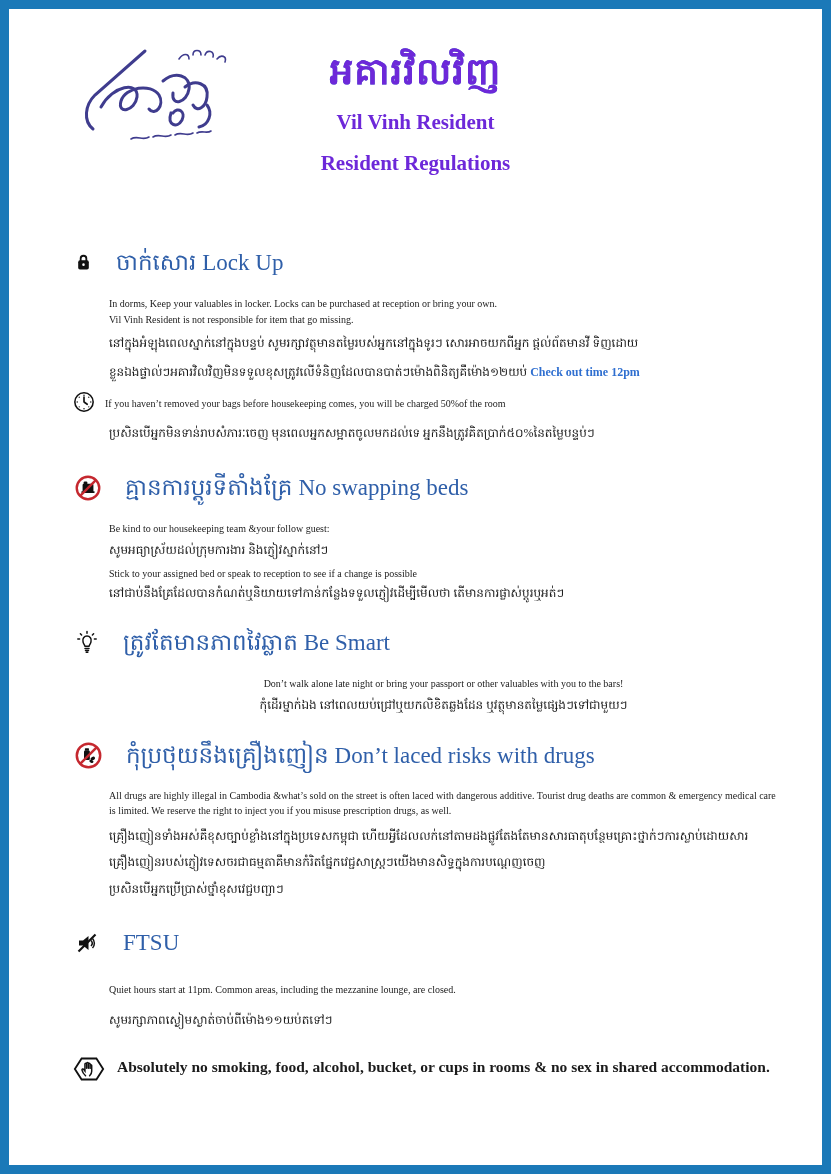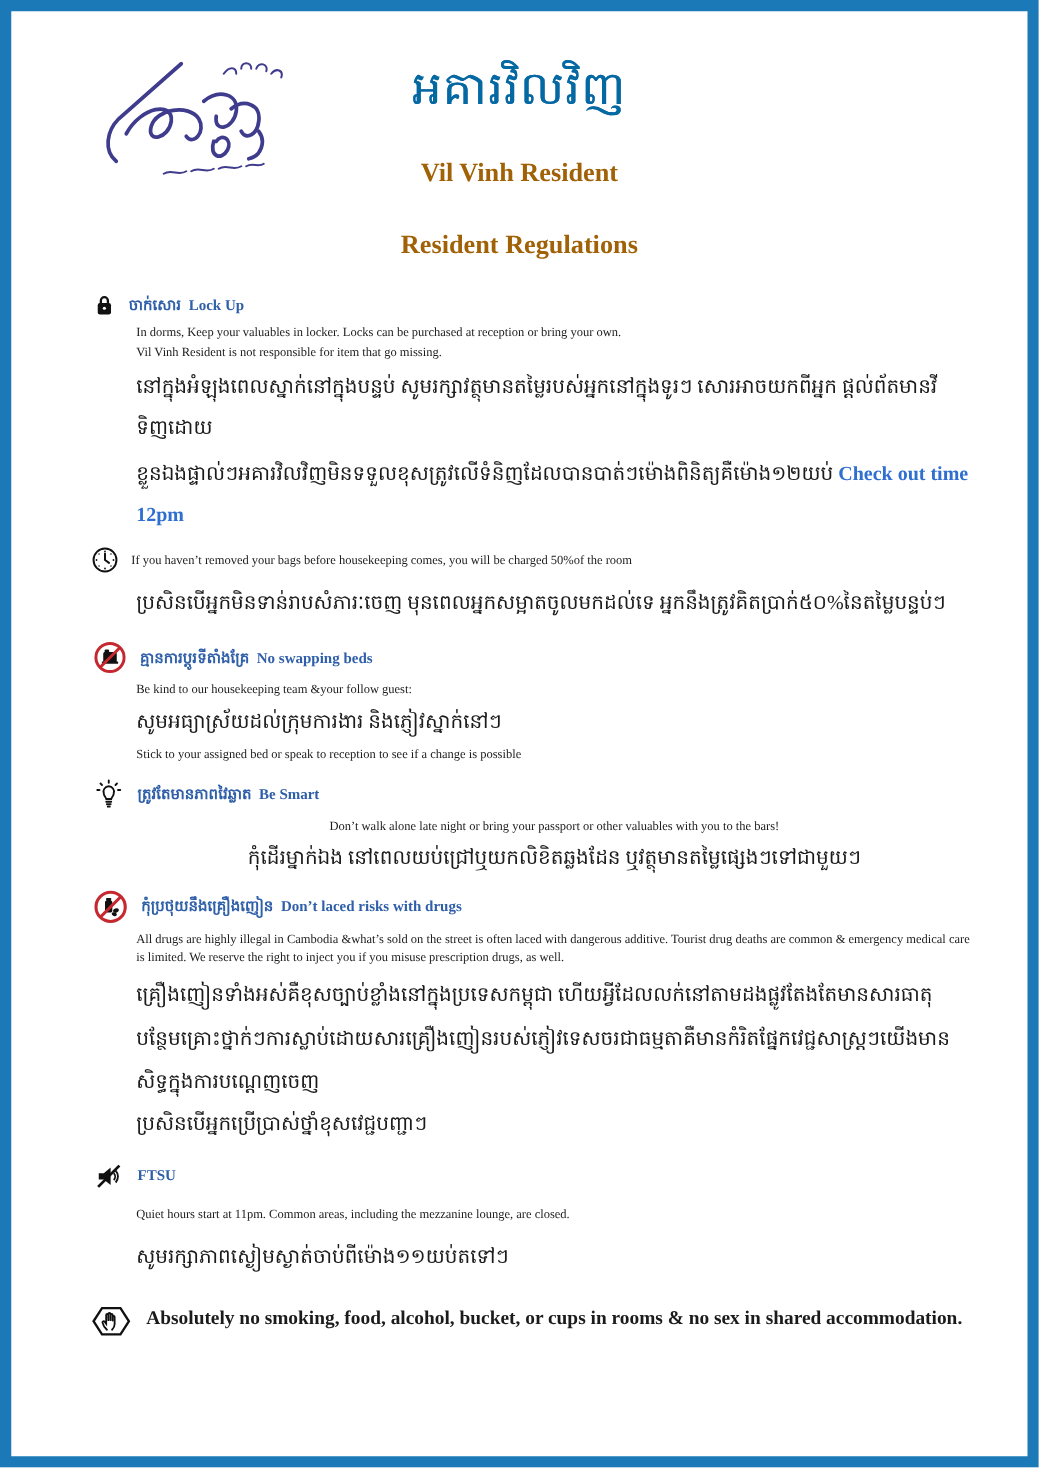--- a/index.html
+++ b/index.html
@@ -14,37 +14,37 @@
     font-family:"Liberation Serif", serif;
     color:#1b1b1b;
     overflow:hidden;
   }
   
   .header{position:relative;height:196px;}
   .logo{position:absolute;left:14px;top:14px;width:180px;height:120px;}
   .logo .sr{position:absolute;width:1px;height:1px;overflow:hidden;clip:rect(0 0 0 0);}
   .titles{position:absolute;left:0;right:0;top:22px;text-align:center;}
   .title-km{
-    font-size:37px;font-weight:normal;color:#0369a1;
+    font-size:37px;font-weight:bold;color:#6d28d9;
     letter-spacing:1px;line-height:1.15;
     text-shadow:0 0 0 #4273c8;
   }
-  .title-en{font-size:21px;font-weight:bold;color:#a16207;margin-top:32px;}
+  .title-en{font-size:21px;font-weight:bold;color:#6d28d9;margin-top:16px;}
   
   .rule{position:relative;padding-left:56px;margin-top:10px;}
   .rule-head{display:flex;align-items:center;gap:11px;margin-left:-34px;}
   .rule-head .icn{flex:0 0 auto;display:inline-flex;}
   h2{
-    margin:0;font-size:12px;font-weight:bold;color:#2f5fa9;
+    margin:13px;font-size:23px;font-weight:normal;color:#2f5fa9;
     font-family:"Liberation Serif", serif;line-height:1.3;
   }
   h2 .km{margin-right:6px;}
   .rule-body{margin-top:6px;}
   p{margin:0 0 2px 0;font-size:10px;line-height:1.42;}
-  p.km{font-size:16px;line-height:2.05;margin:4px 0 2px 0;}
+  p.km{font-size:12px;line-height:2.05;margin:4px 0 2px 0;}
   .hl{color:#2f6fd0;font-weight:bold;}
   .note-row{display:flex;align-items:flex-end;gap:10px;margin-left:-36px;}
   .note-row .icn{flex:0 0 auto;margin-top:1px;}
   .bold-black{font-weight:bold;font-size:15.5px;}
   .icn svg{display:block;}
 </style>
 </head>
 <body>
 
 <div class="page">
@@ -128,20 +128,21 @@
           <circle cx="12" cy="12" r="10.4" fill="none" stroke="#c5282f" stroke-width="2.2"></circle>
           <line x1="4.8" y1="19.2" x2="19.2" y2="4.8" stroke="#c5282f" stroke-width="2.2"></line>
         </svg>
       </span>
       <h2><span class="km">គ្មានការប្តូរទីតាំងគ្រែ</span><span>No swapping beds</span></h2>
     </div>
     <div class="rule-body">
       <p>Be kind to our housekeeping team &amp;your follow guest:</p>
       <p class="km" style="line-height:1.7;">សូមអធ្យាស្រ័យដល់ក្រុមការងារ និងភ្ញៀវស្នាក់នៅៗ</p>
       <p style="margin-top:6px;">Stick to your assigned bed or speak to reception to see if a change is possible</p>
+      <p class="km" style="line-height:1.7;margin-top:2px;">នៅជាប់នឹងគ្រែដែលបានកំណត់ឬនិយាយទៅកាន់កន្លែងទទួលភ្ញៀវដើម្បីមើលថា តើមានការផ្លាស់ប្តូរឬអត់ៗ</p>
     </div>
   </section>
 
   <section class="rule" style="margin-top:12px;text-align:center;">
     <div class="rule-head">
       <span class="icn">
         <svg width="24" height="26" viewBox="0 0 24 26">
           <g stroke="#111" stroke-width="1.5" fill="none" stroke-linecap="round">
             <path d="M12 3.2 V1.4 M6.6 5 L5.4 3.8 M17.4 5 L18.6 3.8 M4.6 9 H2.8 M21.2 9 H19.4"></path>
             <path d="M8 11.5 a4.2 4.2 0 1 1 8 0 c0 2.2-1.6 3-2 4.7 h-4 c-.4-1.7-2-2.5-2-4.7z"></path>

